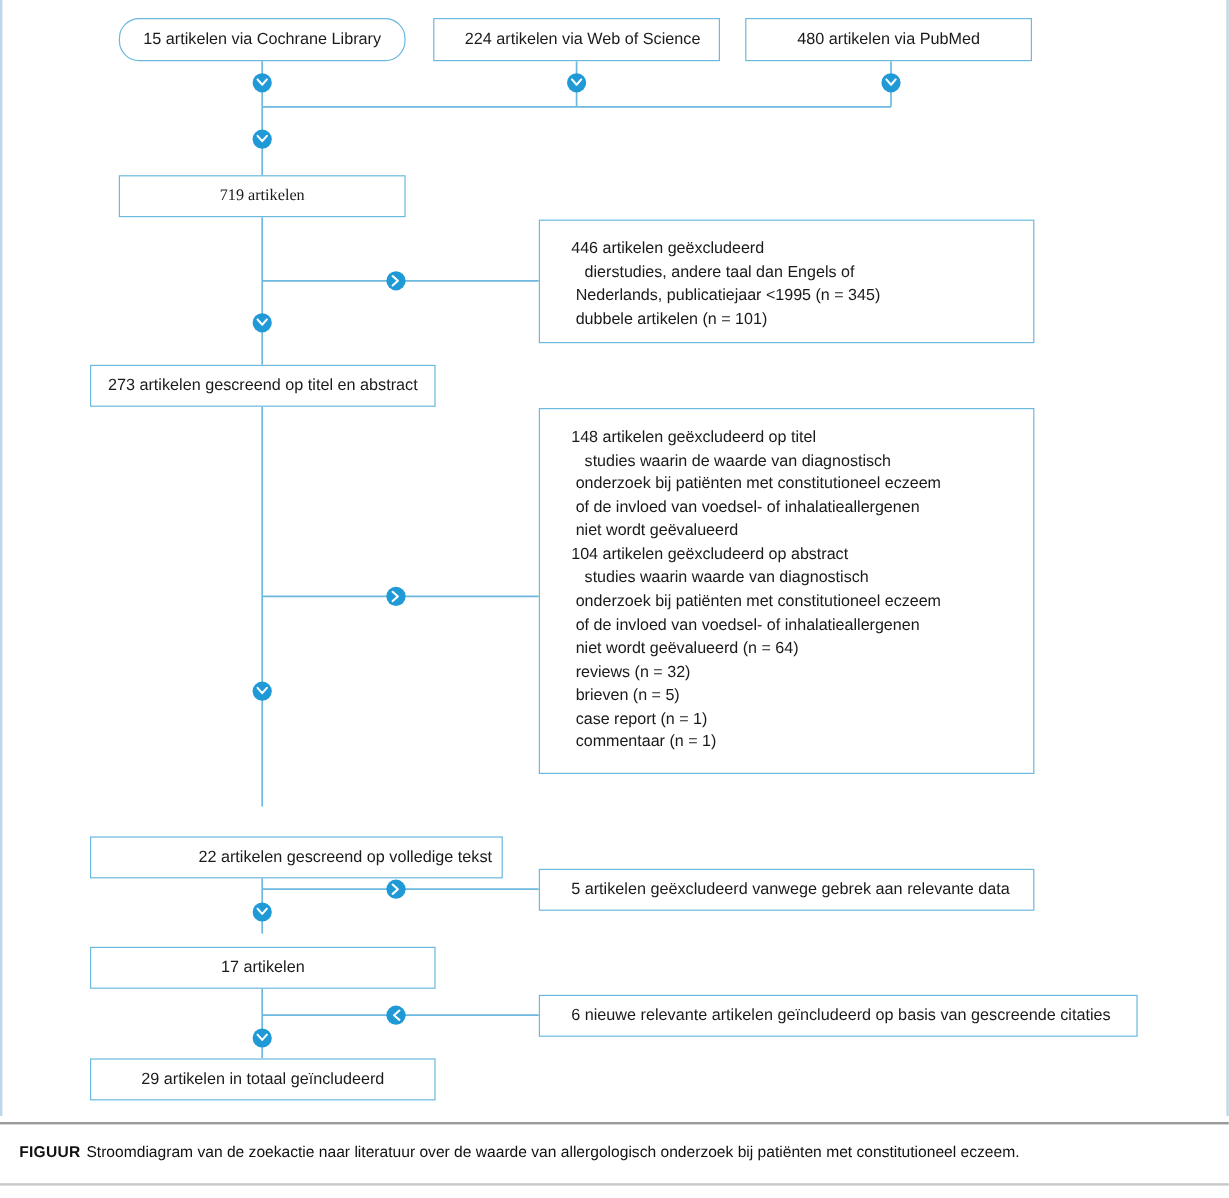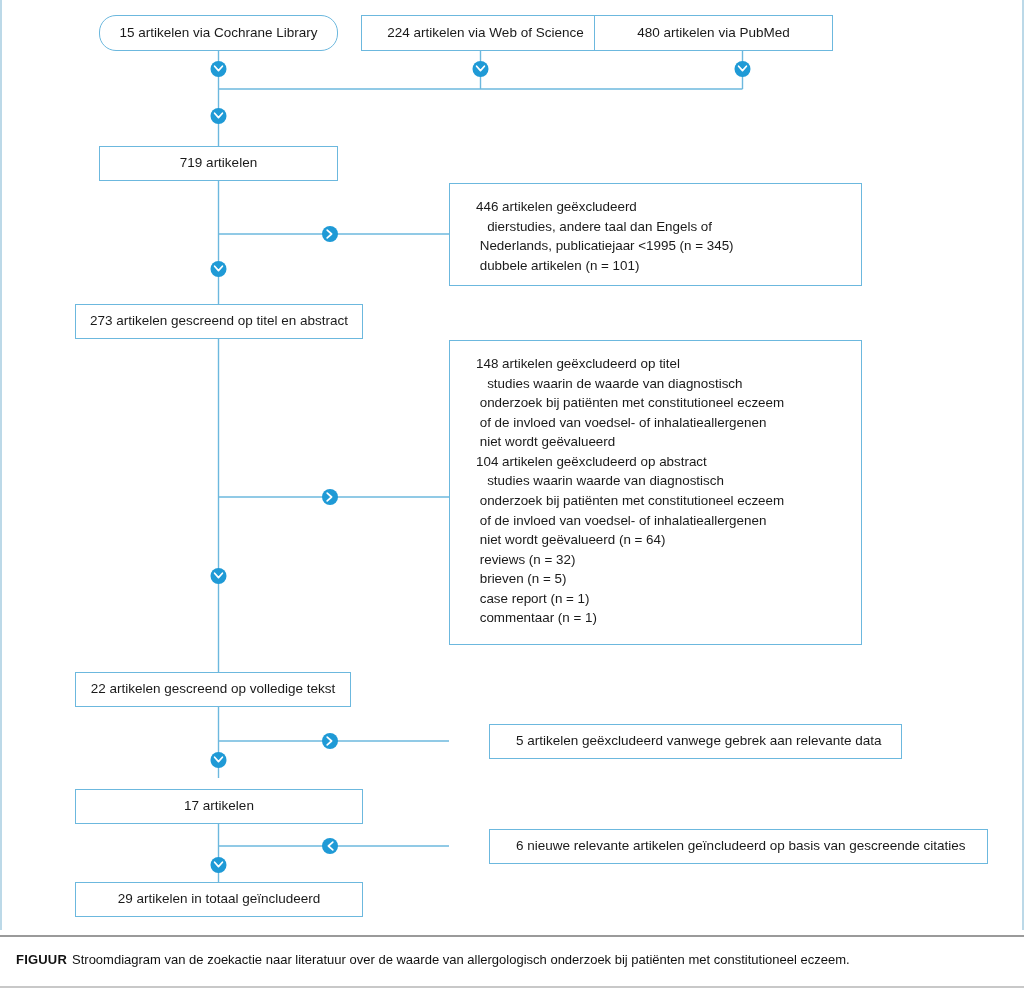--- a/index.html
+++ b/index.html
@@ -60,21 +60,20 @@
     color: #1a1a1a;
     text-align: center;
     padding: 2px 8px;
   }
 
   .node.side {
     justify-content: flex-start;
     text-align: left;
     align-items: center;
     padding-left: 26px;
-    margin-left: 40px;
   }
 
   .node.side-multiline {
     align-items: flex-start;
     justify-content: flex-start;
     text-align: left;
     padding-left: 26px;
     padding-top: 13px;
     white-space: pre;
     line-height: 1.46;
@@ -201,33 +200,33 @@
   </svg>
 
   <div class="node" style="left:99px; top:15px; width:239px; height:36px;border-radius:17px;">
     <span>15 artikelen via Cochrane Library</span>
   </div>
 
   <div class="node" style="left:361px; top:15px; width:239px; height:36px;padding-left:18px;">
     <span>224 artikelen via Web of Science</span>
   </div>
 
-  <div class="node" style="left:594px; top:15px; width:239px; height:36px;">
+  <div class="node" style="left:621px; top:15px; width:239px; height:36px;">
     <span>480 artikelen via PubMed</span>
   </div>
 
-  <div class="node" style="left:99px; top:146px; width:239px; height:35px;">
+  <div class="node" style="left:99px; top:146px; width:239px; height:35px;font-family:Liberation Serif, serif;">
     <span>719 artikelen</span>
   </div>
 
   <div class="node" style="left:75px; top:304px; width:288px; height:35px;">
     <span>273 artikelen gescreend op titel en abstract</span>
   </div>
 
-  <div class="node" style="left:75px; top:672px; width:276px; height:35px;">
+  <div class="node" style="left:75px; top:697px; width:344px; height:35px;justify-content:flex-end;">
     <span>22 artikelen gescreend op volledige tekst</span>
   </div>
 
   <div class="node" style="left:75px; top:777px; width:288px; height:35px;margin-top:12px;">
     <span>17 artikelen</span>
   </div>
 
   <div class="node" style="left:75px; top:882px; width:288px; height:35px;">
     <span>29 artikelen in totaal geïncludeerd</span>
   </div>

